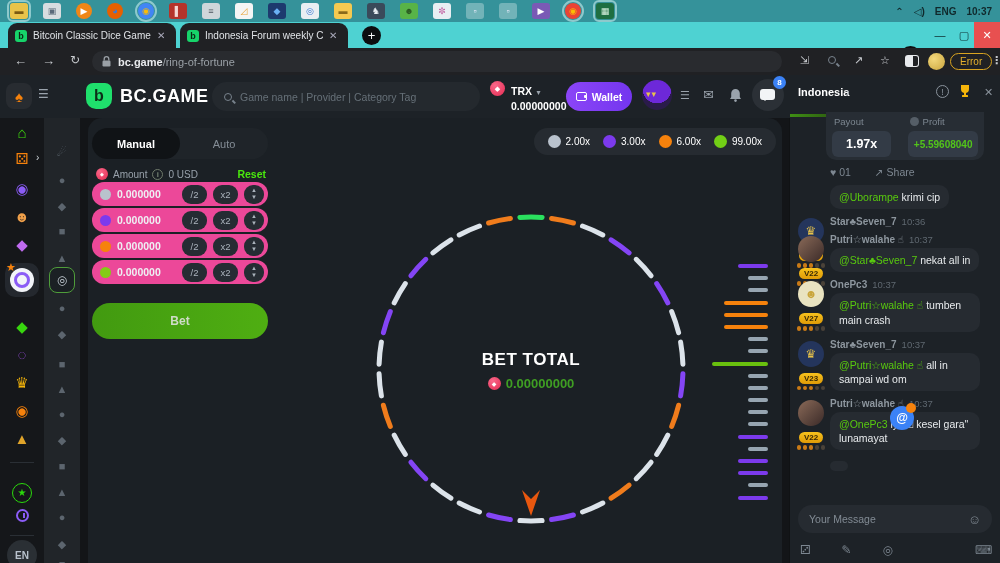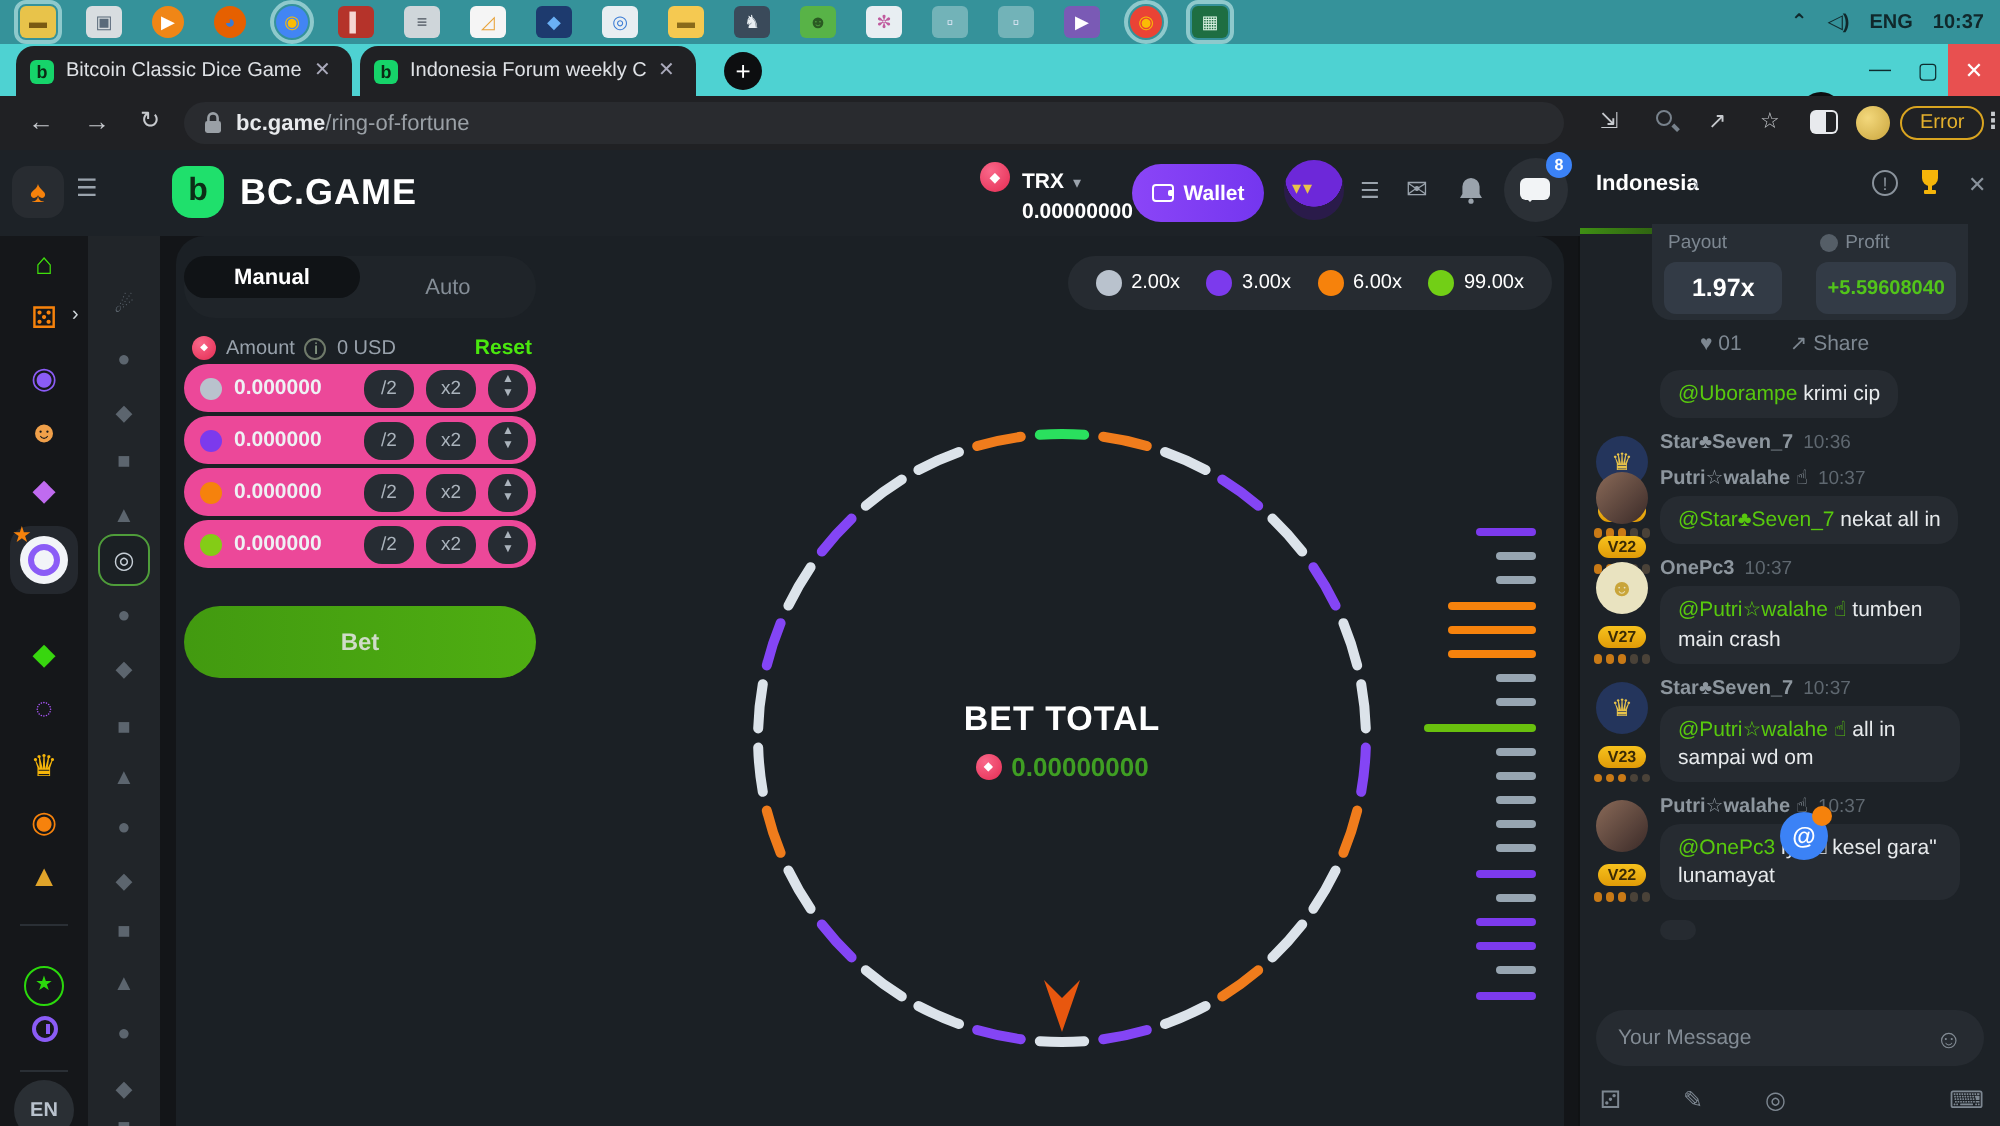--- a/index.html
+++ b/index.html
@@ -98,21 +98,21 @@
   .sb2-item { position:absolute; left:0; width:36px; text-align:center; color:#5c656e; font-size:11px; }
   #sb2-active { position:absolute; left:5px; top:149px; width:26px; height:26px; border:1.5px solid #4f9d3a; border-radius:8px;
     background:#1b2024; color:#c6ced6; font-size:12px; display:flex; align-items:center; justify-content:center; }
   #en-circle { position:absolute; left:7px; top:422px; width:30px; height:30px; border-radius:50%; background:#2a2f34;
     color:#b9c2cd; font-size:10px; font-weight:bold; display:flex; align-items:center; justify-content:center; }
   .clockic { display:inline-block; width:13px; height:13px; border:2px solid #8b5cf6; border-radius:50%; position:relative; }
   .clockic::after { content:""; position:absolute; left:5px; top:2px; width:2px; height:5px; background:#8b5cf6; }
   
   #gamepanel { position:absolute; left:88px; top:118px; width:694px; height:445px; background:#1b2025; border-radius:14px 14px 0 0; }
   #tabsbox { position:absolute; left:4px; top:10px; width:176px; height:31px; background:#1f2429; border-radius:16px; display:flex; }
-  #tab-manual { width:88px; height:21px; background:#101316; border-radius:16px; color:#fff; font-weight:bold; font-size:11px;
+  #tab-manual { width:88px; height:31px; background:#101316; border-radius:16px; color:#fff; font-weight:bold; font-size:11px;
     display:flex; align-items:center; justify-content:center; }
   #tab-auto { flex:1; color:#848d96; font-size:11px; display:flex; align-items:center; justify-content:center; }
   #amount-row { position:absolute; left:8px; top:50px; width:170px; display:flex; align-items:center; gap:5px;
     color:#98a1ab; font-size:10px; }
   #amount-row .coin { width:12px; height:12px; font-size:5px; }
   #amount-row .info { width:11px; height:11px; border:1px solid #6f7a6a; border-radius:50%; font-size:8px; color:#9fb49a;
     display:flex; align-items:center; justify-content:center; }
   #amount-row .reset { margin-left:auto; color:#4ae70e; font-weight:bold; font-size:10.5px; }
   .betrow { position:absolute; left:4px; width:176px; height:24px; background:#ec4899; border-radius:12px;
     display:flex; align-items:center; padding:0 4px 0 8px; gap:6px; }
@@ -140,21 +140,21 @@
   
   #chatpanel { position:absolute; left:790px; top:118px; width:210px; height:445px; background:#1d2227; box-shadow:-1px 0 0 #101214; }
   #result-card { position:absolute; left:36px; top:-6px; width:158px; height:48px; background:#272d34; border-radius:0 0 10px 10px; padding:4px 6px; }
   #result-card .lblrow { display:flex; color:#7d8791; font-size:9.5px; padding:0 2px; }
   #result-card .lblrow .pr { margin-left:46px; display:flex; gap:4px; align-items:center; }
   #result-card .ccoin { width:9px; height:9px; border-radius:50%; background:#555e67; display:inline-block; }
   #result-card .valrow { display:flex; gap:17px; margin-top:4px; }
   #result-card .vbox { background:#333b46; border-radius:6px; height:26px; display:flex; align-items:center; justify-content:center; }
   #result-card .vbox.p1 { width:68px; color:#fff; font-weight:bold; font-size:12.5px; }
   #result-card .vbox.p2 { width:80px; color:#52c41a; font-weight:bold; font-size:10px; }
-  #likes-row { position:absolute; left:60px; top:48px; display:flex; gap:24px; color:#7d8791; font-size:10.5px; }
+  #likes-row { position:absolute; left:40px; top:48px; display:flex; gap:24px; color:#7d8791; font-size:10.5px; }
   #chat-scroll { position:absolute; left:0; top:64px; width:210px; height:321px; overflow:hidden; }
   .msg { position:relative; margin:0 0 7px 0; }
   .msg .avcol { position:absolute; left:6px; top:2px; width:30px; text-align:center; }
   .av { width:26px; height:26px; border-radius:50%; margin:0 auto; }
   .vbadge { margin-top:6px; display:inline-block; background:linear-gradient(#f7c21d,#e09b07); color:#3a2a05;
     font-size:8px; font-weight:bold; border-radius:7px; padding:1px 5px; }
   .dots { margin-top:1px; display:flex; gap:1.5px; justify-content:center; }
   .dots i { width:4.5px; height:4.5px; border-radius:50%; background:#c97a16; }
   .dots i.dim { background:#4a4238; }
   .namerow { margin-left:40px; color:#8d969e; font-size:10px; font-weight:bold; }
@@ -246,20 +246,24 @@
     </div>
   <span class="nav-ic" style="left:991px;font-weight:bold;">⋮</span>
 </div>
 
 <div id="siteheader">
   <div id="spade-tile">♠</div>
   <span id="hamburger">☰</span>
   <div id="brand">
     <span class="bshield">b</span>
     <span class="bname">BC.GAME</span>
+  </div>
+  <div id="searchbar">
+    <span class="mag"></span>
+    <span>Game name | Provider | Category Tag</span>
   </div>
   <div id="balance">
     <span class="coin">◆</span>
     <span>
       <div><span class="cur">TRX</span>
       <span class="chev">▾</span></div>
       <div class="amt">0.00000000</div>
     </span>
   </div>
   <div id="wallet-btn">

